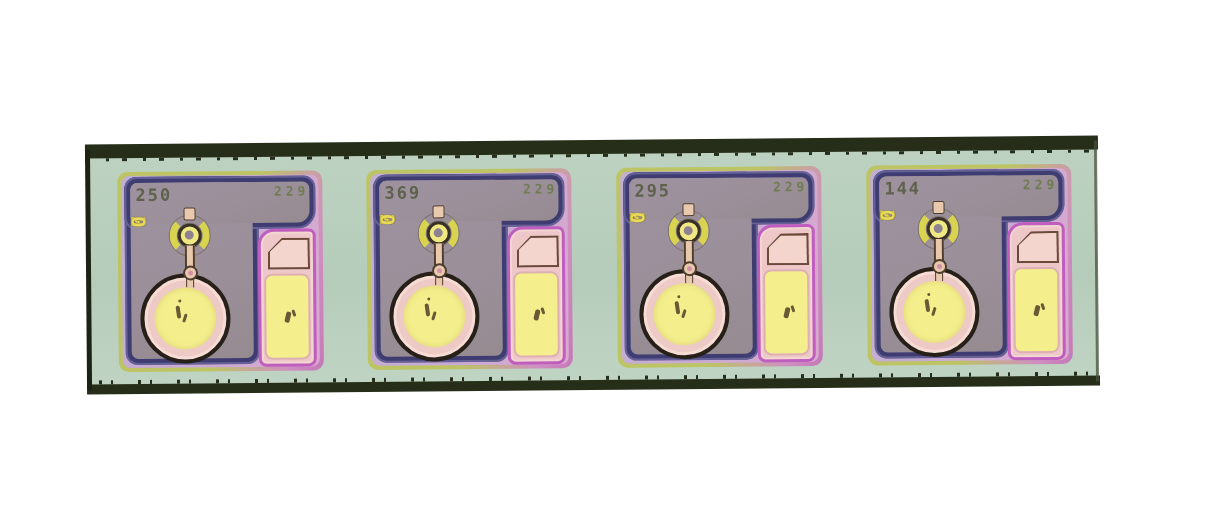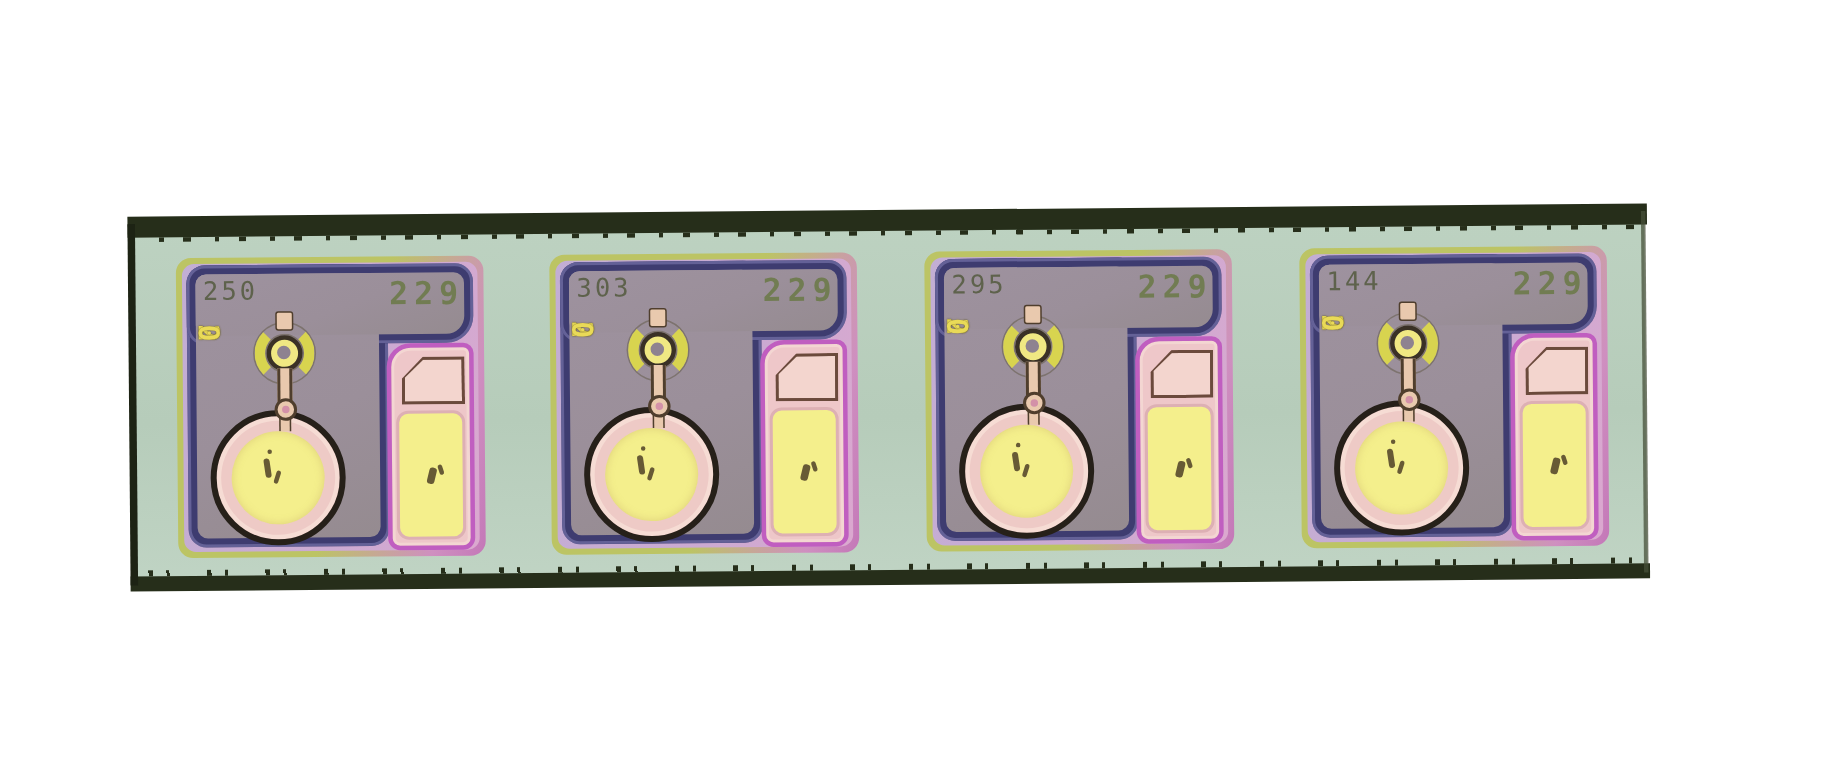--- a/index.html
+++ b/index.html
@@ -45,23 +45,23 @@
     background:var(--pad-pink,#eec7c9);border:3px solid var(--magenta,#c05ec0);
     border-radius:16px 7px 8px 8px;box-shadow:inset 0 0 0 2px #f3d6d2;}
   .trap{left:7px;top:6px;width:42px;height:32px;background:var(--pad-outline,#6b4a3c);
     clip-path:polygon(34% 0,100% 0,100% 100%,0 100%,0 46%);}
   .trap-in{left:9px;top:8px;width:38px;height:28px;background:var(--pale-pad,#f3d5ce);
     clip-path:polygon(33% 0,100% 0,100% 100%,0 100%,0 43%);}
   .pad-yellow{left:3px;top:42px;width:46px;height:86px;box-sizing:border-box;
     background:var(--pad-yellow,#f4ef8c);border:2px solid var(--pad-yellow-border,#ddb0b4);border-radius:8px;}
 
   
-  .serial{left:18px;top:13px;font-size:17px;font-weight:normal;letter-spacing:2px;
+  .serial{left:18px;top:13px;font-size:17px;font-weight:bold;letter-spacing:2px;
     color:var(--digit-olive,#5e624c);}
-  .code{right:13px;top:13px;font-size:21px;font-weight:bold;letter-spacing:4px;
+  .code{right:13px;top:13px;font-size:13px;font-weight:bold;letter-spacing:4px;
     color:var(--digit-green,#717c52);margin-left:21px;}
   .vert{left:9px;top:40px;display:flex;flex-direction:column;gap:1px;}
   .vert span{width:24px;height:20px;display:flex;align-items:center;justify-content:center;
     transform:rotate(90deg);font-size:19px;font-weight:bold;
     color:var(--digit-yellow,#e9da57);text-shadow:0 0 1px #6b6028;}
 
   
   .arc{left:52px;top:44px;width:40px;height:40px;box-sizing:border-box;border-radius:50%;
     border:7px solid var(--arc-yellow,#d8d44f);border-top-color:transparent;border-bottom-color:transparent;
     box-shadow:0 0 0 1px rgba(70,62,30,.35),inset 0 0 0 1px rgba(70,62,30,.35);}
@@ -152,21 +152,21 @@
     <div class="gray ga"></div>
     <div class="gray gb"></div>
     <div class="pad-area">
       <div class="trap"></div>
       <div class="trap-in"></div>
       <div class="pad-yellow">
         <i class="mk mk-p1"></i>
         <i class="mk mk-p2"></i>
       </div>
     </div>
-    <div class="serial">303</div>
+    <div class="serial">369</div>
     <div class="code">229</div>
     <div class="vert">
       <span>2</span>
       <span>2</span>
       <span>0</span>
     </div>
     <div class="arc"></div>
     <div class="tab"></div>
     <div class="ring">
       <div class="ring-hole"></div>

